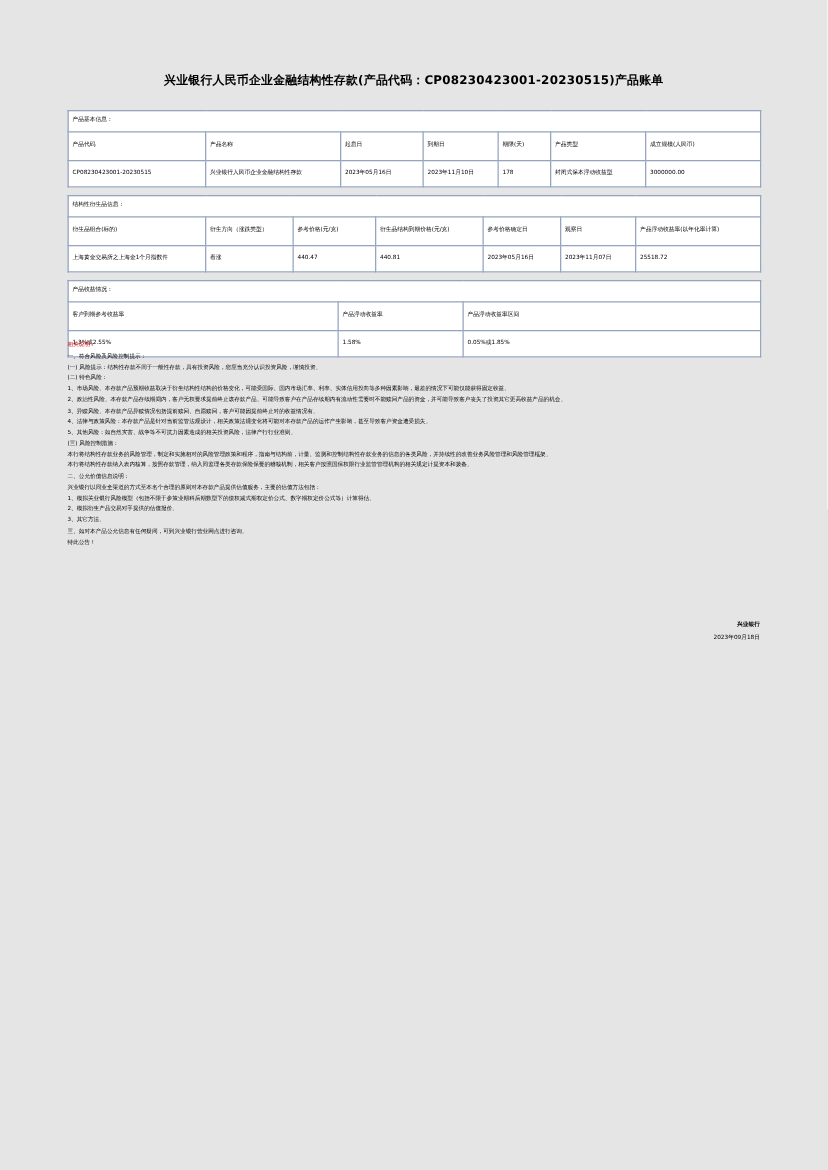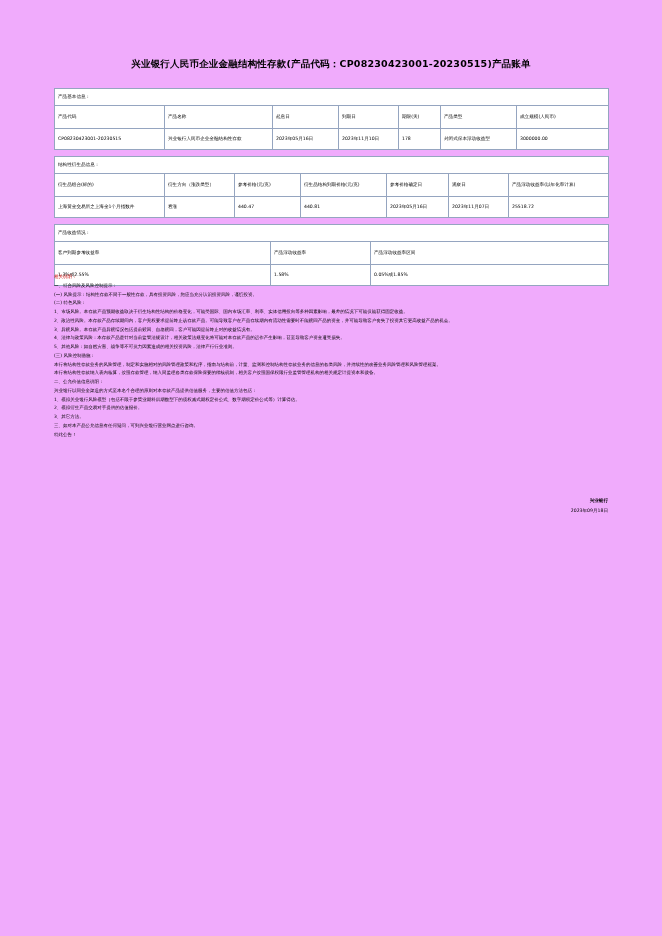--- a/index.html
+++ b/index.html
@@ -12,21 +12,21 @@
     height: 936px;
     font-family: "DejaVu Sans", "Liberation Sans", sans-serif;
     color: #000;
     position: relative;
   }
   .page {
     position: absolute;
     left: 0; top: 0;
     width: 662px;
     height: 936px;
-    background: #f0abfc;
+    background: #e5e5e5;
   }
   .doc-title {
     position: absolute;
     left: 0; top: 58px;
     width: 662px;
     text-align: center;
     font-size: 9.5px;
     font-weight: bold;
     letter-spacing: 0.2px;
   }

